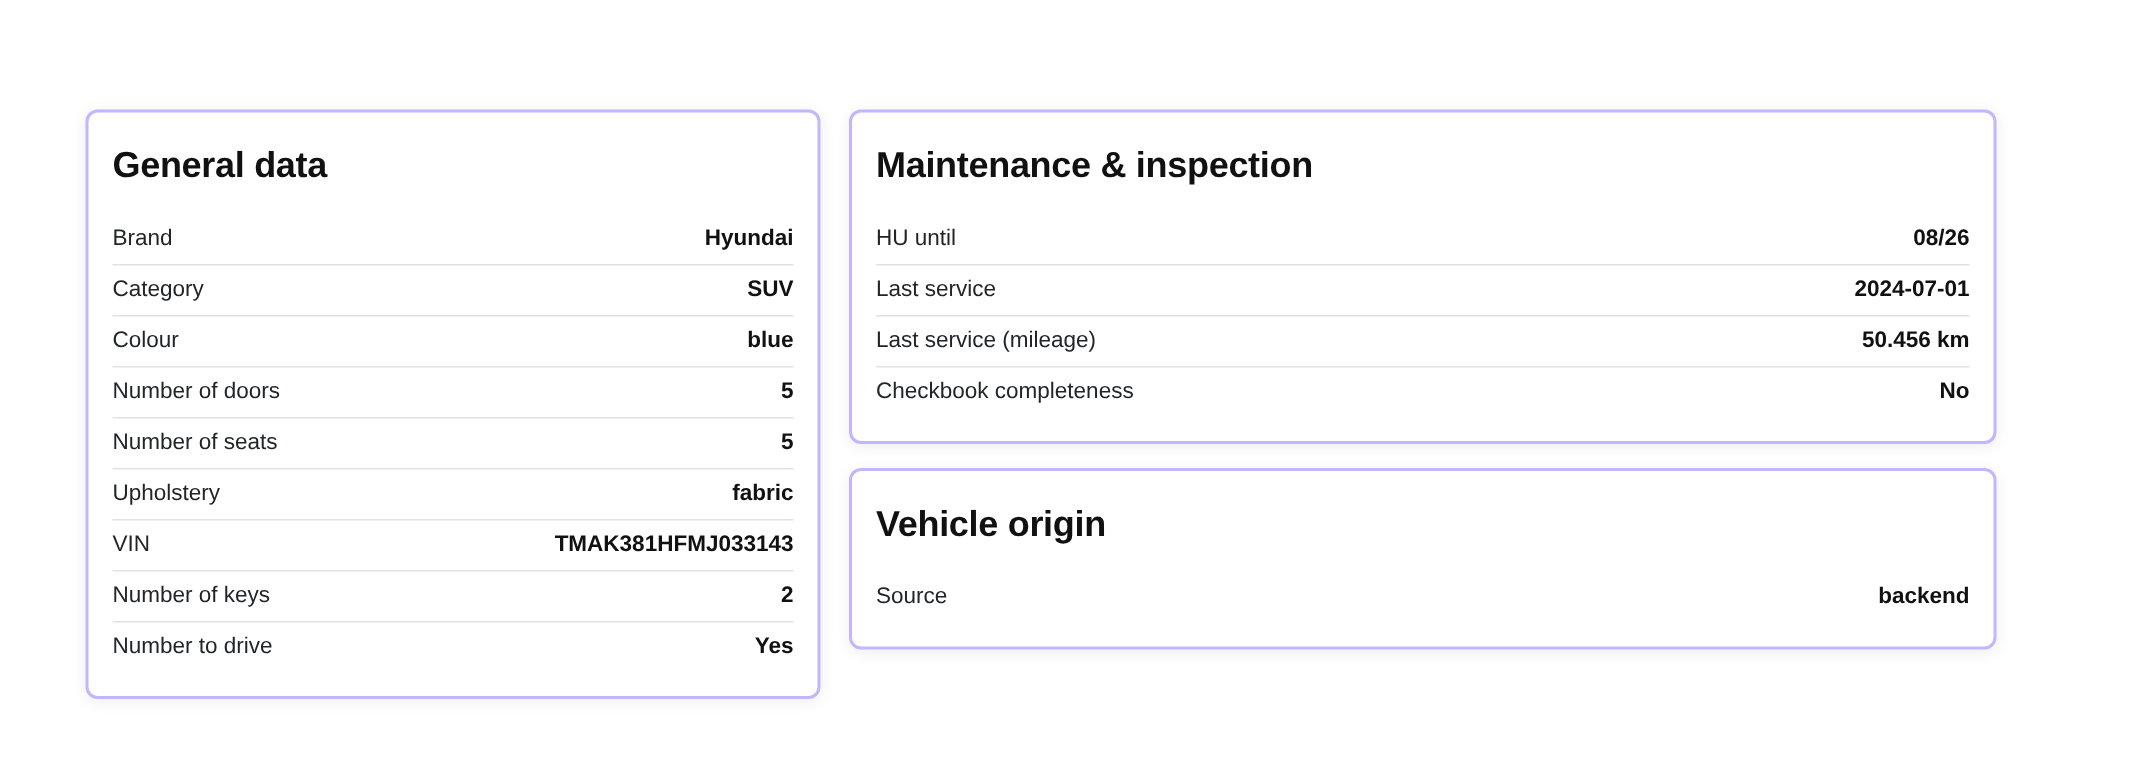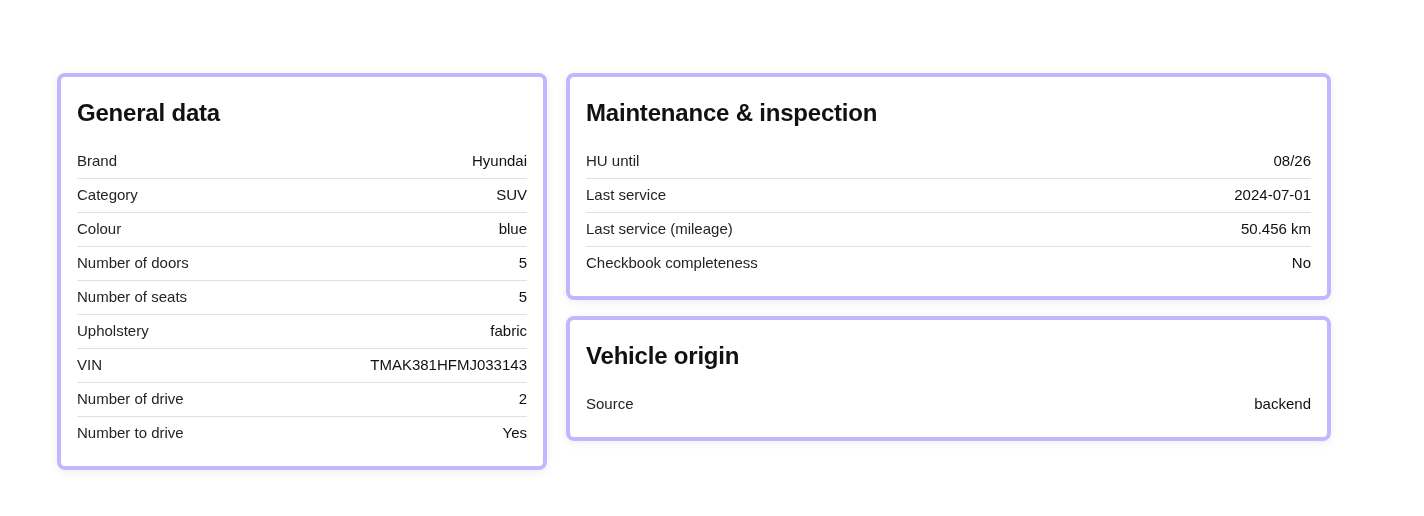--- a/index.html
+++ b/index.html
@@ -19,21 +19,21 @@
     top: 73px;
     left: 57px;
     display: flex;
     gap: 19px;
     align-items: flex-start;
   }
   .col-left  { width: 490px; }
   .col-right { width: 765px; display: flex; flex-direction: column; gap: 16px; }
   .card {
     background: #ffffff;
-    border: 4px solid #c4b5fd;
+    border: 2px solid #c4b5fd;
     border-radius: 8px;
     box-shadow: 0 2px 10px rgba(0,0,0,0.07);
     padding: 21px 16px 16px 16px;
   }
   .card-title {
     font-size: 24px;
     font-weight: 700;
     color: #111111;
     letter-spacing: -0.2px;
     margin-bottom: 17px;
@@ -43,21 +43,21 @@
     display: flex;
     justify-content: space-between;
     align-items: flex-start;
     padding: 6px 0 7px 0;
     border-bottom: 1px solid #dee2e6;
     font-size: 15px;
     line-height: 20px;
   }
   .data-row:last-child { border-bottom: none; }
   .row-label { color: #212529; font-weight: 400; }
-  .row-value { color: #111111; font-weight: 400; text-align: right; }
+  .row-value { color: #111111; font-weight: 700; text-align: right; }
 </style>
 </head>
 <body>
 
 <div class="layout">
   <div class="col-left">
     <section class="card">
       <h2 class="card-title">General data</h2>
       <div>
   <div class="data-row">
@@ -90,21 +90,21 @@
     <span class="row-label">Upholstery</span>
     <span class="row-value">fabric</span>
   </div>
 
   <div class="data-row">
     <span class="row-label">VIN</span>
     <span class="row-value">TMAK381HFMJ033143</span>
   </div>
 
   <div class="data-row">
-    <span class="row-label">Number of drive</span>
+    <span class="row-label">Number of keys</span>
     <span class="row-value">2</span>
   </div>
 
   <div class="data-row">
     <span class="row-label">Number to drive</span>
     <span class="row-value">Yes</span>
   </div>
 </div>
     </section>
   </div>

